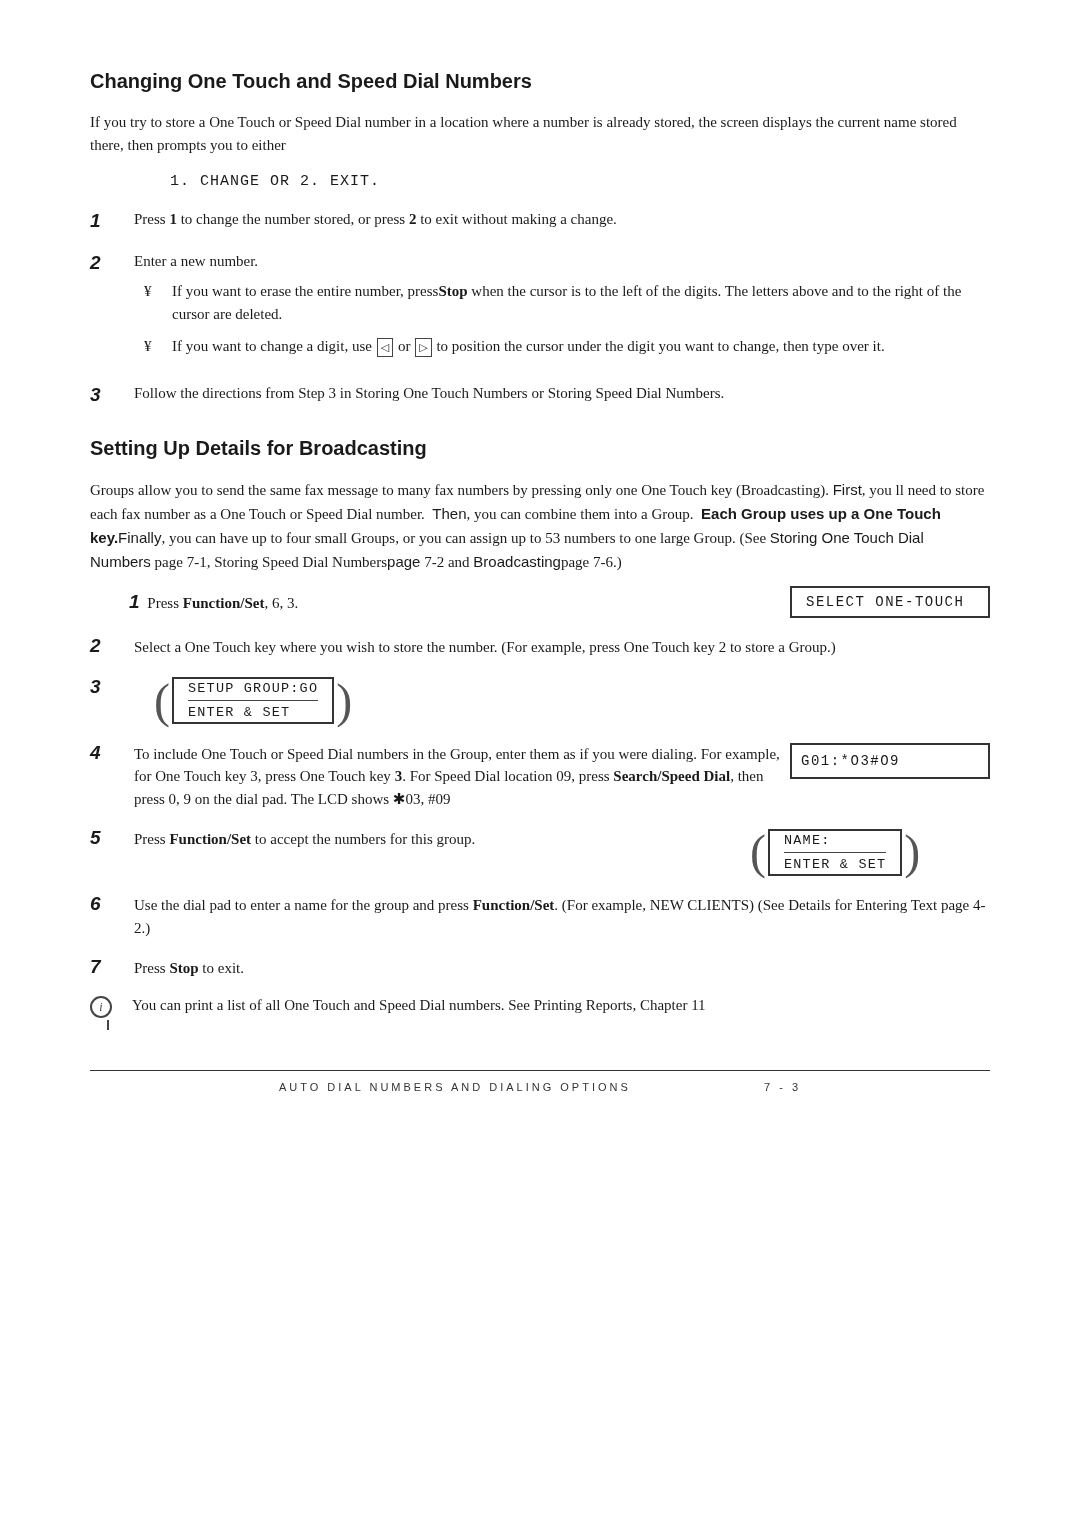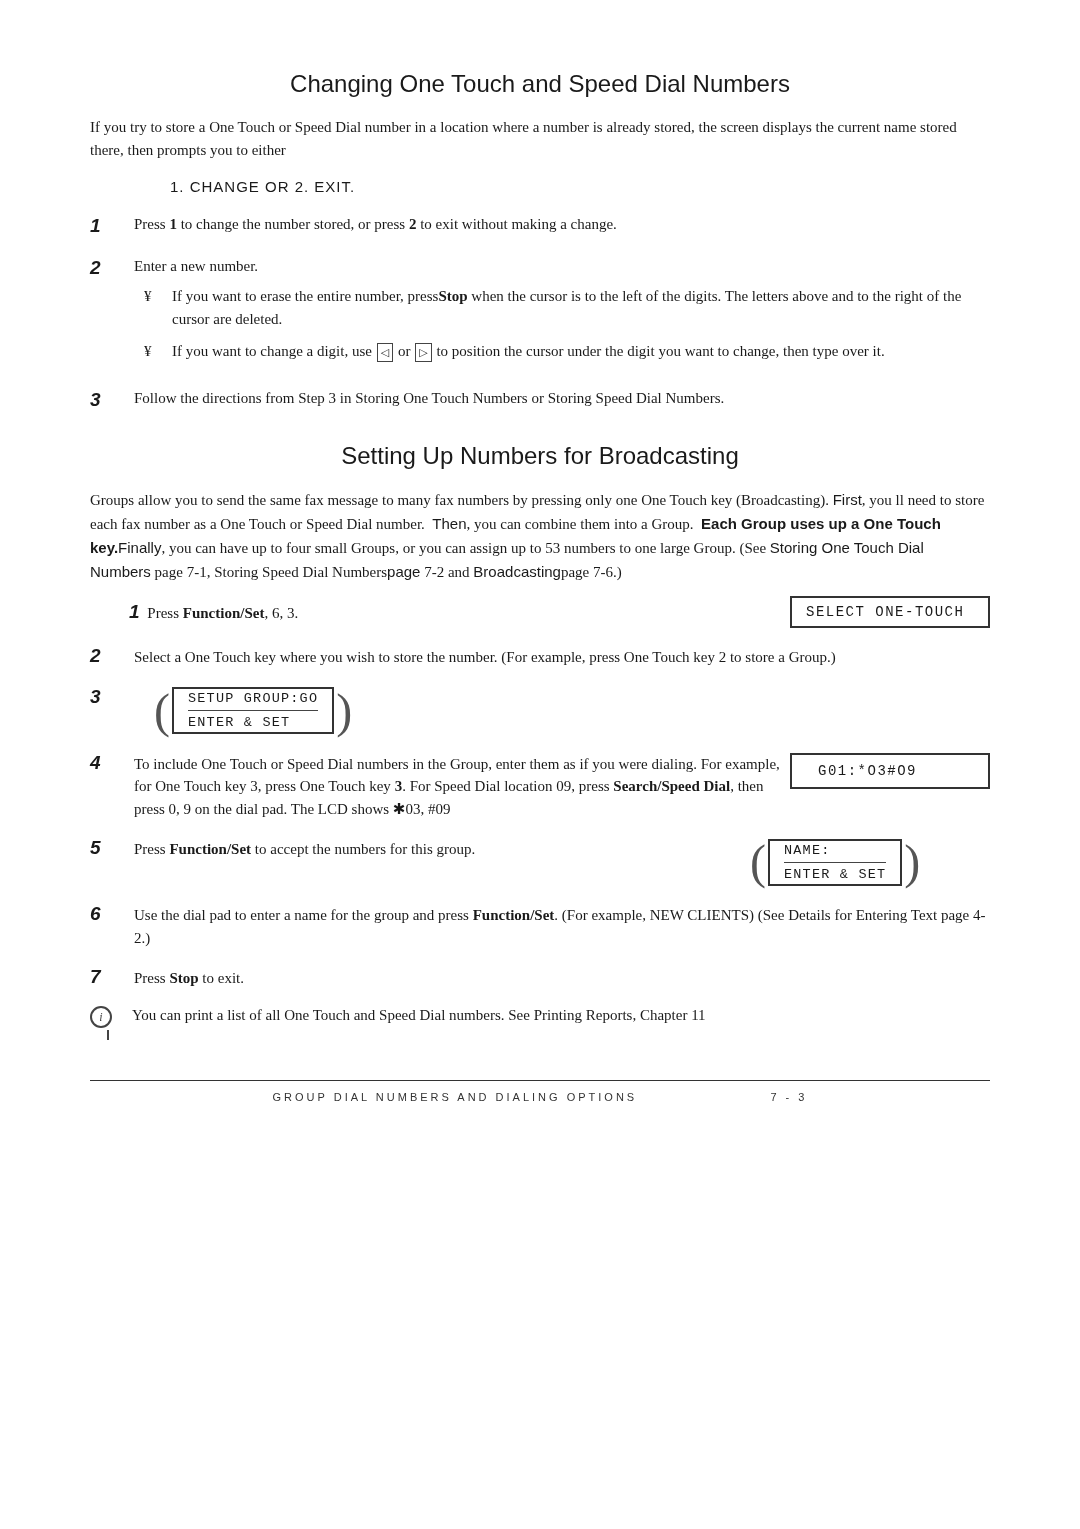--- a/index.html
+++ b/index.html
@@ -8,34 +8,33 @@
       font-family: 'Times New Roman', Times, serif;
       font-size: 15px;
       color: #1a1a1a;
       width: 1080px;
       min-height: 1529px;
       padding: 60px 90px 60px 90px;
     }
 
     h1.section-title {
       font-family: Arial, Helvetica, sans-serif;
-      font-size: 24px;
-      font-weight: normal;
+      font-size: 20px;
+      font-weight: bold;
       margin-bottom: 18px;
       margin-top: 10px;
-      text-align: center;
     }
 
     .intro-para {
       margin-bottom: 17px;
       line-height: 1.5;
     }
 
     .change-or-exit {
-      font-family: Liberation Sans, sans-serif;
+      font-family: Liberation Mono, monospace;
       font-size: 15px;
       letter-spacing: 1px;
       margin: 10px 0 18px 80px;
     }
 
     .numbered-steps {
       list-style: none;
       margin-bottom: 10px;
     }
 
@@ -105,21 +104,21 @@
       margin-left: 20px;
       background: #fff;
       white-space: nowrap;
     }
 
     .lcd-single-g01 {
       border: 2px solid #333;
       font-family: 'Courier New', Courier, monospace;
       font-size: 14px;
       letter-spacing: 1.5px;
-      padding: 8px 26px;
+      padding: 8px 9px;
       min-width: 200px;
       margin-left: 4px;
       background: #fff;
     }
 
     .brace-wrapper {
       display: flex;
       align-items: center;
       margin-left: 20px;
       min-width: 240px;
@@ -273,21 +272,21 @@
     </span>
   </li>
 
   <li class="step-item">
     <span class="step-num step-num-italic">3</span>
     <span class="step-content">Follow the directions from Step 3 in Storing One Touch Numbers or Storing Speed Dial Numbers.</span>
   </li>
 
 </ol>
 
-<h1 class="section-title" style="margin-top:28px;">Setting Up Numbers for Broadcasting</h1>
+<h1 class="section-title" style="margin-top:28px;">Setting Up Details for Broadcasting</h1>
 
 <p class="mixed-font-para">
   Groups allow you to send the same fax message to many fax numbers by pressing only one One Touch key (Broadcasting). <span class="sans">First</span>, you ll need to store each fax number as a One Touch or Speed Dial number.&nbsp; <span class="sans">Then</span>, you can combine them into a Group.&nbsp; <span class="sans-bold">Each Group uses up a One Touch key.</span><span class="sans">Finally</span>, you can have up to four small Groups, or you can assign up to 53 numbers to one large Group. (See <span class="sans">Storing One Touch Dial Numbers</span>&nbsp;page 7-1, Storing Speed Dial Numbers<span class="sans">page</span> 7-2 and <span class="sans">Broadcasting</span>page 7-6.)
 </p>
 
 <div class="step-row" style="align-items:center; margin-bottom:18px;margin-left:39px;">
   <div class="step-row-content">
     <span class="step-num step-num-italic">1</span>
     Press <b>Function/Set</b>, 6, 3.
   </div>
@@ -351,16 +350,16 @@
 <div class="tip-row">
   <div class="tip-icon">
     <div class="tip-icon-circle">i</div>
     <div class="tip-icon-stem"></div>
   </div>
   <span class="step-row-content">You can print a list of all One Touch and Speed Dial numbers. See Printing Reports, Chapter 11</span>
 </div>
 
 <hr class="footer-rule">
 <div class="footer-text">
-  <span>GROUP DIAL NUMBERS AND DIALING OPTIONS</span>
+  <span>AUTO DIAL NUMBERS AND DIALING OPTIONS</span>
   &nbsp;&nbsp;&nbsp;&nbsp;&nbsp;&nbsp;&nbsp;&nbsp;&nbsp;&nbsp;&nbsp;&nbsp;&nbsp;&nbsp;&nbsp;&nbsp;&nbsp;&nbsp;&nbsp;&nbsp;
   <span>7 - 3</span>
 </div>
 
 </body></html>

